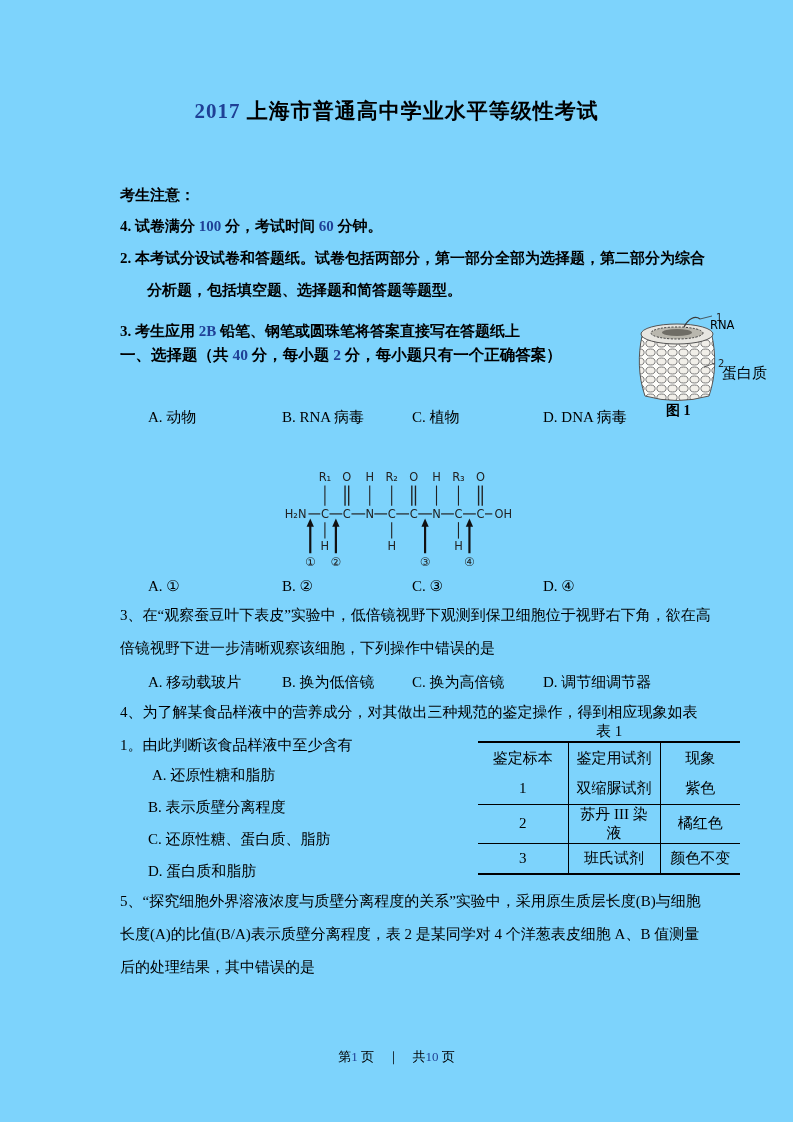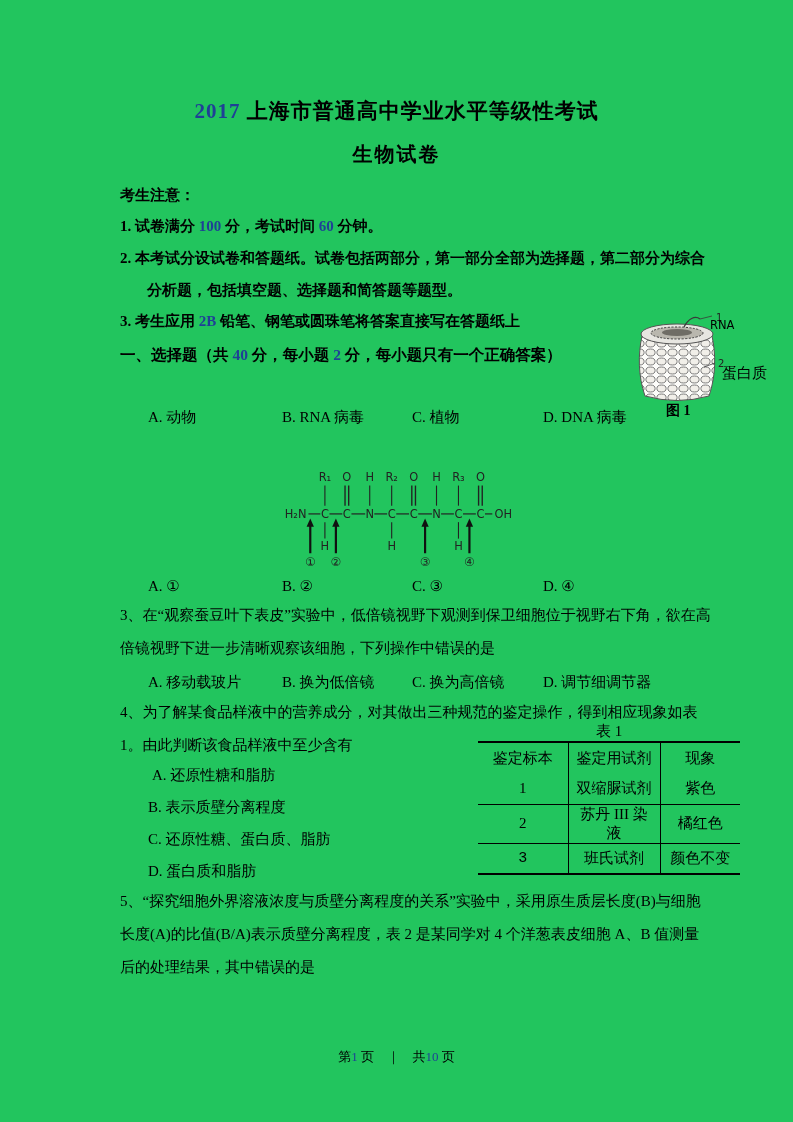--- a/index.html
+++ b/index.html
@@ -1,16 +1,16 @@
 <!DOCTYPE html>
 <html style="--num: #1f4096;"><head>
 <meta charset="utf-8">
 <style>
   html,body{margin:0;padding:0;background:#ffffff;}
-  .page{position:relative;width:793px;height:1122px;background:#22c55e;overflow:hidden;
+  .page{position:relative;width:793px;height:1122px;background:#7dd3fc;overflow:hidden;
         font-family:"Liberation Serif","DejaVu Serif",serif;color:#000;}
   .abs{position:absolute;white-space:nowrap;}
   .ctr{position:absolute;left:0;width:793px;text-align:center;white-space:nowrap;}
   .t{font-size:15px;line-height:1;}
   .bold{font-weight:bold;}
   .title{font-size:21px;font-weight:bold;letter-spacing:1px;}
   .subtitle{font-size:20px;font-weight:bold;letter-spacing:2px;}
   .sec{font-size:15.5px;font-weight:bold;}
   .num{color:var(--num,#1f4096);}
   .optrow{position:absolute;left:120px;height:18px;width:600px;}
@@ -19,37 +19,36 @@
   .figcap{font-size:14px;font-weight:bold;}
   .flab{font-family:"DejaVu Sans","Liberation Sans",sans-serif;}
   table.t1{position:absolute;left:478px;top:741px;border-collapse:collapse;
            border-top:2.2px solid #000;border-bottom:2.2px solid #000;font-size:15px;}
   table.t1 th,table.t1 td{border-bottom:1px solid #000;font-weight:normal;
            text-align:center;height:31px;padding:0 6px;box-sizing:border-box;}
   table.t1 th{border-bottom:1px solid #000;}
   table.t1 .c0{width:90px;border-right:1px solid #000;}
   table.t1 .c1{width:92px;border-right:1px solid #000;}
   table.t1 .c2{width:80px;}
-  table.t1 tr:last-child th,table.t1 tr:last-child td{border-bottom:none;font-family:Liberation Mono, monospace;}
+  table.t1 tr:last-child th,table.t1 tr:last-child td{border-bottom:none;}
   .footer{font-size:13px;}
   svg text{font-family:"DejaVu Sans","Liberation Sans",sans-serif;}
 </style>
 </head>
 <body>
 
 <div class="page">
 
   <div class="ctr title" style="top:97px"><span class="num">2017 </span><span>上海市普通高中学业水平等级性考试</span></div>
-  <div class="ctr subtitle" style="top:141px">生物试卷</div>
 
   <div class="abs t bold" style="left:120px;top:188px">考生注意：</div>
-  <div class="abs t bold" style="left:120px;top:219px"><span>1. 试卷满分 </span><span class="num">100</span><span> 分，考试时间 </span><span class="num">60</span><span> 分钟。</span></div>
+  <div class="abs t bold" style="left:120px;top:219px"><span>4. 试卷满分 </span><span class="num">100</span><span> 分，考试时间 </span><span class="num">60</span><span> 分钟。</span></div>
   <div class="abs t bold" style="left:120px;top:251px">2. 本考试分设试卷和答题纸。试卷包括两部分，第一部分全部为选择题，第二部分为综合</div>
   <div class="abs t bold" style="left:147px;top:283px">分析题，包括填空题、选择题和简答题等题型。</div>
-  <div class="abs t bold" style="left:120px;top:314px"><span>3. 考生应用 </span><span class="num">2B</span><span> 铅笔、钢笔或圆珠笔将答案直接写在答题纸上</span></div>
+  <div class="abs t bold" style="left:120px;top:324px"><span>3. 考生应用 </span><span class="num">2B</span><span> 铅笔、钢笔或圆珠笔将答案直接写在答题纸上</span></div>
 
   <div class="abs sec" style="left:120px;top:345px"><span>一、选择题（共 </span><span class="num">40</span><span> 分，每小题 </span><span class="num">2</span><span> 分，每小题只有一个正确答案）</span></div>
 
   <div class="optrow" style="top:408px">
       <span class="opt0">A. 动物</span>
       <span class="opt1">B. RNA 病毒</span>
       <span class="opt2">C. 植物</span>
       <span class="opt3">D. DNA 病毒</span>
     </div>
 

